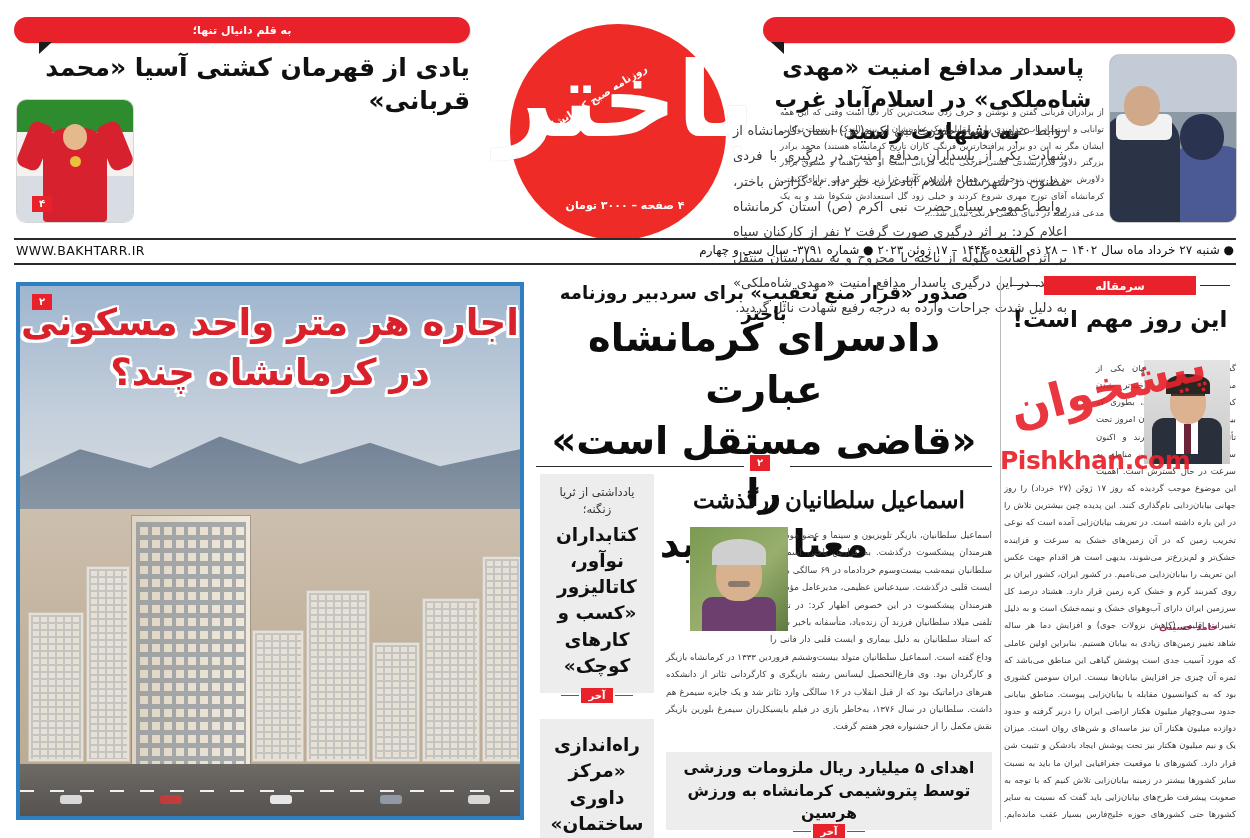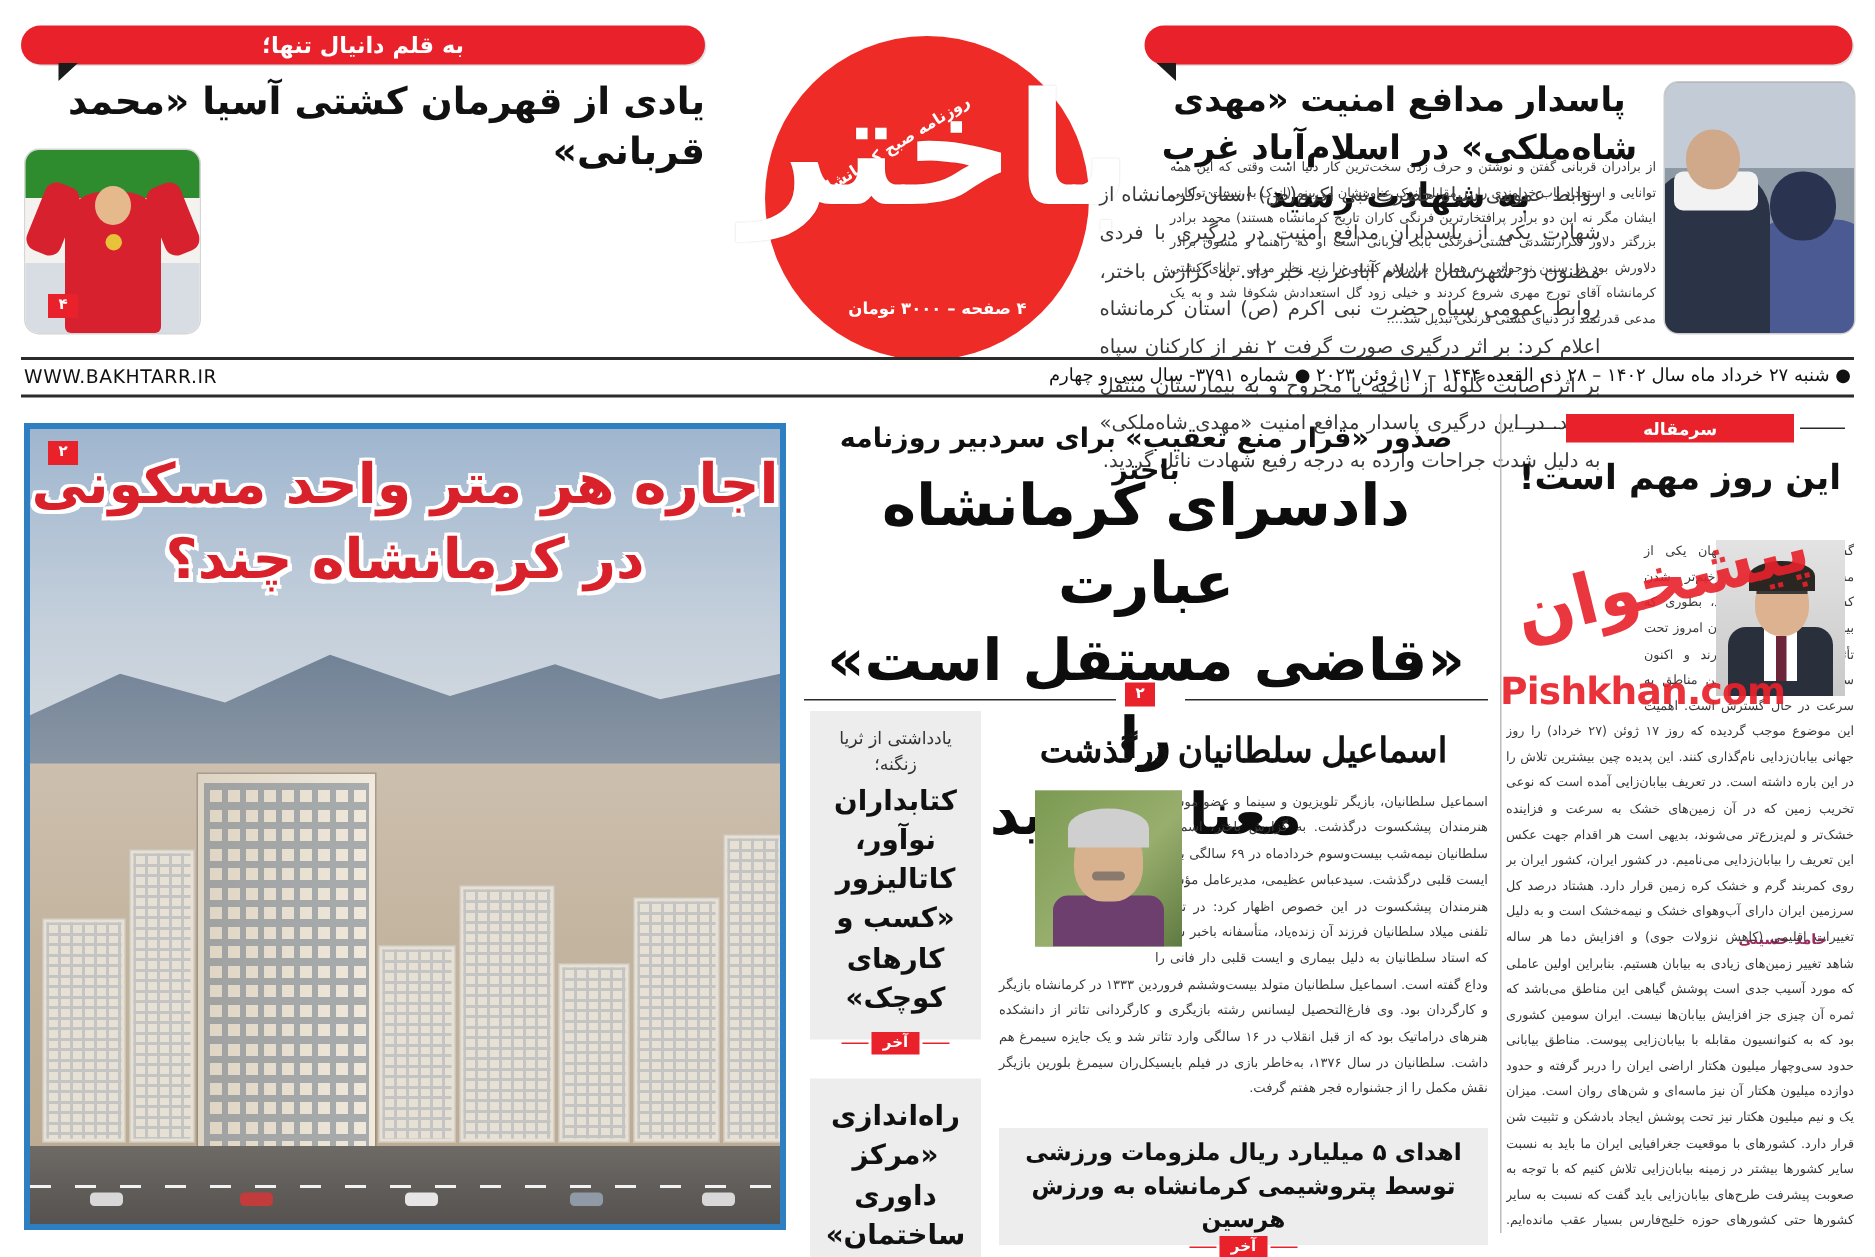--- a/index.html
+++ b/index.html
@@ -22,21 +22,21 @@
     text-align: center;
     letter-spacing: 0px;
     box-shadow: 1px 1px 0 rgba(0,0,0,.12);
   }
   .ribbon .tail {
     position: absolute;
     bottom: -11px;
     width: 0; height: 0;
     border-top: 12px solid #1b1b1b;
   }
-  .ribbon-left { left: 14px; top: 17px; width: 456px; height: 26px; font-size: 15px; }
+  .ribbon-left { left: 14px; top: 17px; width: 456px; height: 26px; font-size: 11px; }
   .ribbon-left .tail { right: 418px; border-right: 13px solid transparent; border-left: 0; }
   .ribbon-right { left: 763px; top: 17px; width: 472px; height: 26px; font-size: 13.5px; }
   .ribbon-right .tail { left: 8px; border-left: 13px solid transparent; border-right: 0; }
 
   
   .tl-headline {
     position: absolute; left: 14px; top: 52px; width: 456px;
     text-align: right;
     font-size: 25px; font-weight: bold; color: #111;
     direction: rtl;

